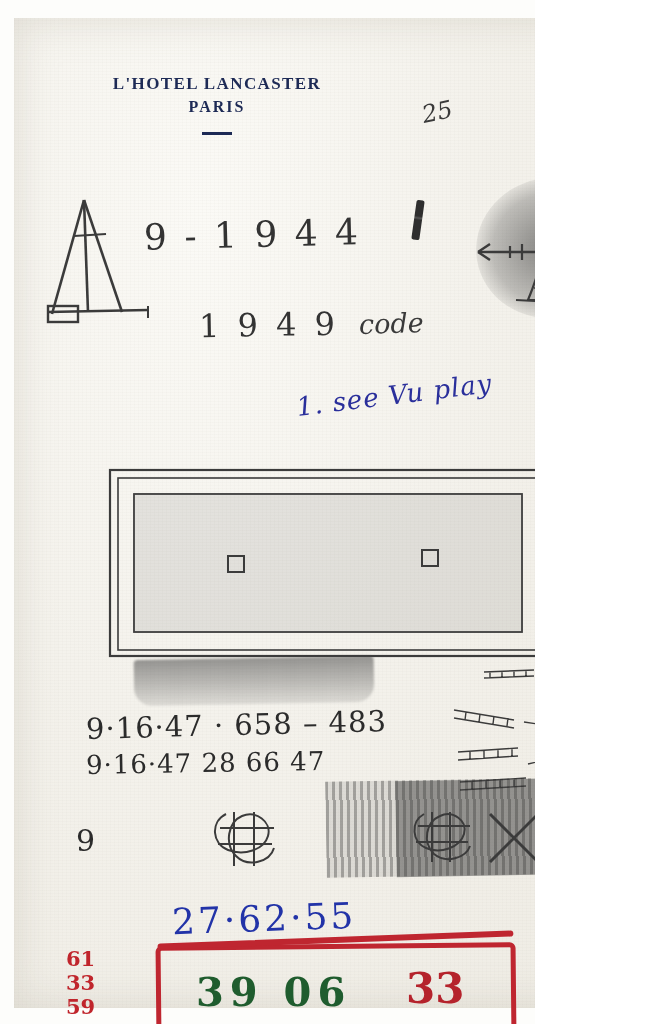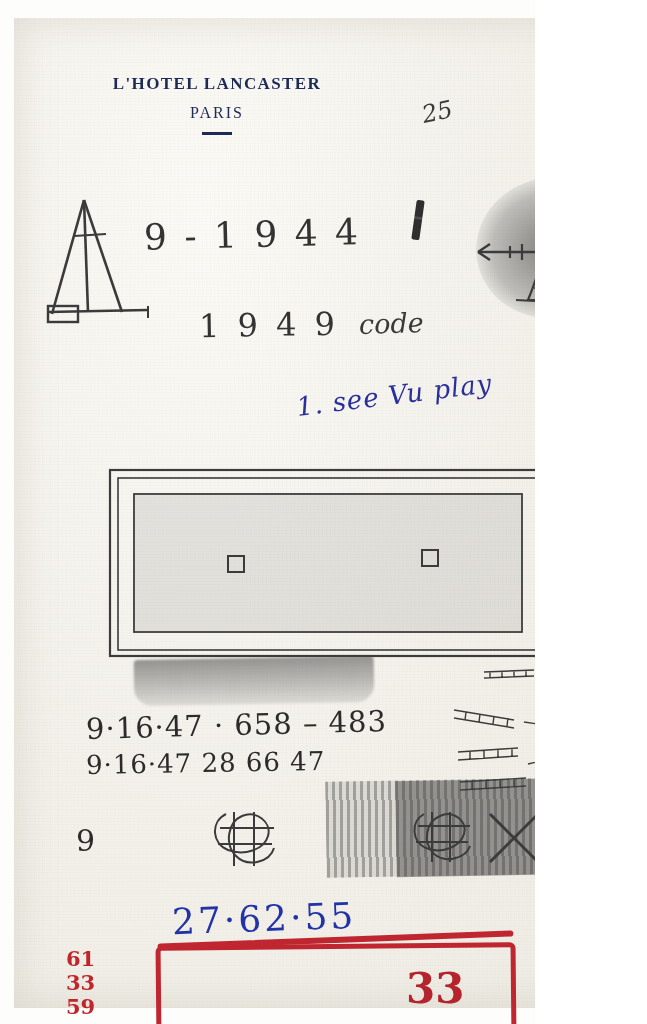--- a/index.html
+++ b/index.html
@@ -26,21 +26,21 @@
       repeating-linear-gradient(90deg, rgba(160,155,140,.03) 0px, rgba(160,155,140,.03) 1px, transparent 1px, transparent 4px);
     pointer-events:none;
   }
   
   .lh{
     position:absolute;text-align:center;color:#1d2a55;
     font-family:"Liberation Serif", serif;
     letter-spacing:1.4px;
   }
   #lh-title{left:58px;top:56px;width:290px;font-size:17px;font-weight:bold;}
-  #lh-city{left:58px;top:86px;width:290px;font-size:16px;font-weight:normal;letter-spacing:2px;}
+  #lh-city{left:58px;top:80px;width:290px;font-size:16px;font-weight:bold;letter-spacing:2px;}
   #lh-rule{position:absolute;left:188px;top:114px;width:30px;height:3px;background:#1d2a55;}
   #lh-phone{left:58px;top:126px;width:290px;font-size:10.5px;font-weight:bold;letter-spacing:.5px;}
 
   
   .hand{
     position:absolute;
     font-family:"DejaVu Serif", serif;
     color:#2c2c2c;
     white-space:nowrap;
   }
@@ -239,15 +239,16 @@
       </g>
     </svg>
 
     <div class="hand" id="h-blue-num">27·62·55</div>
 
     <div class="redcol" id="rc1">61</div>
     <div class="redcol" id="rc2">33</div>
     <div class="redcol" id="rc3">59</div>
 
     <div id="red-bracket"></div>
+    <div class="hand" id="h-green-num">39  06</div>
     <div class="hand" id="h-red-33">33</div>
   </div>
 </div>
 
 </body></html>

